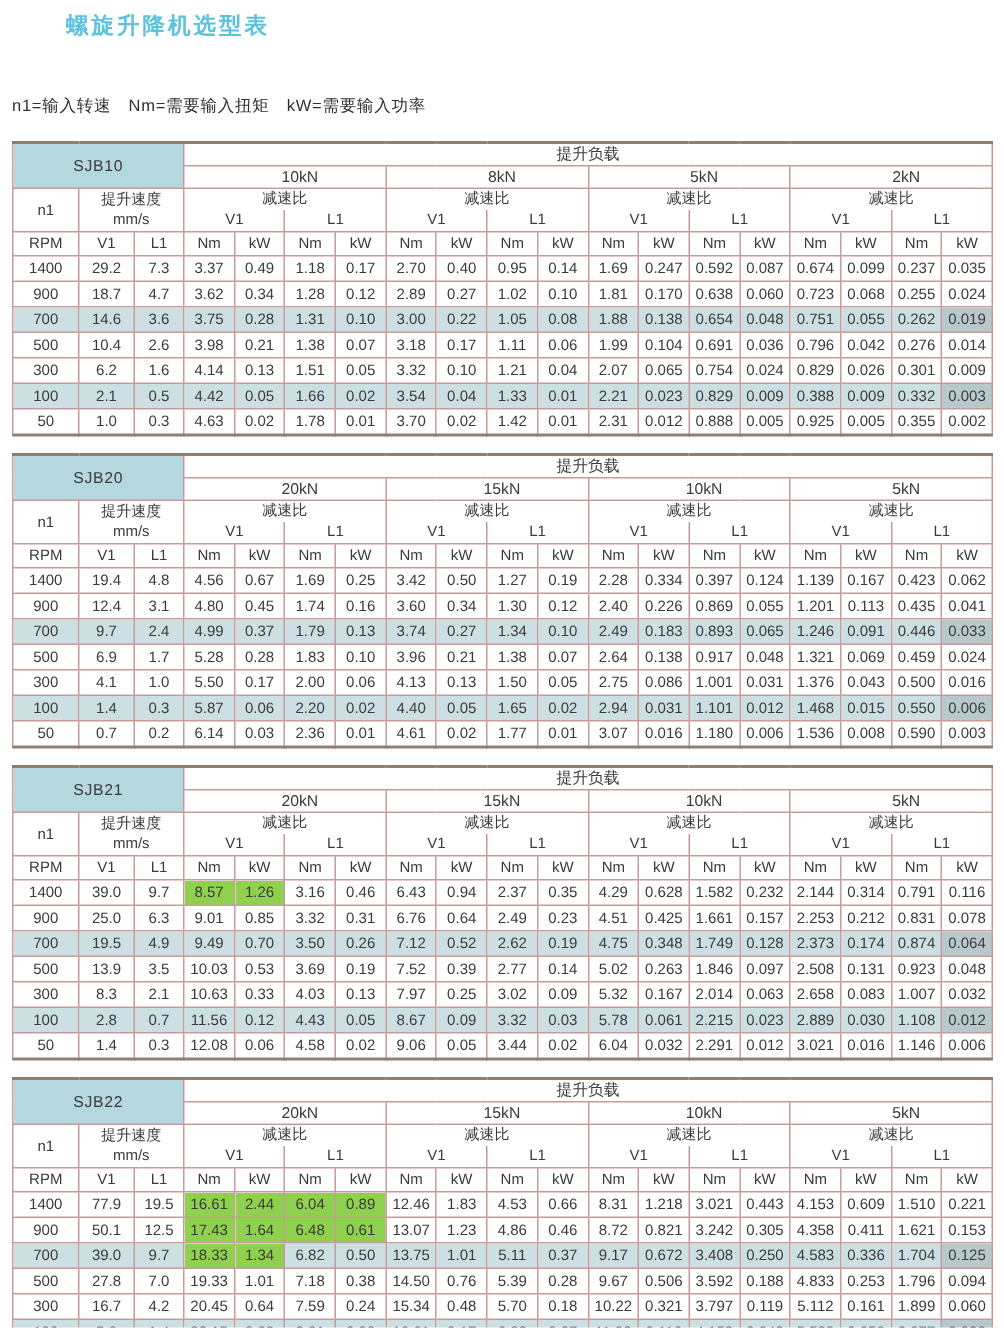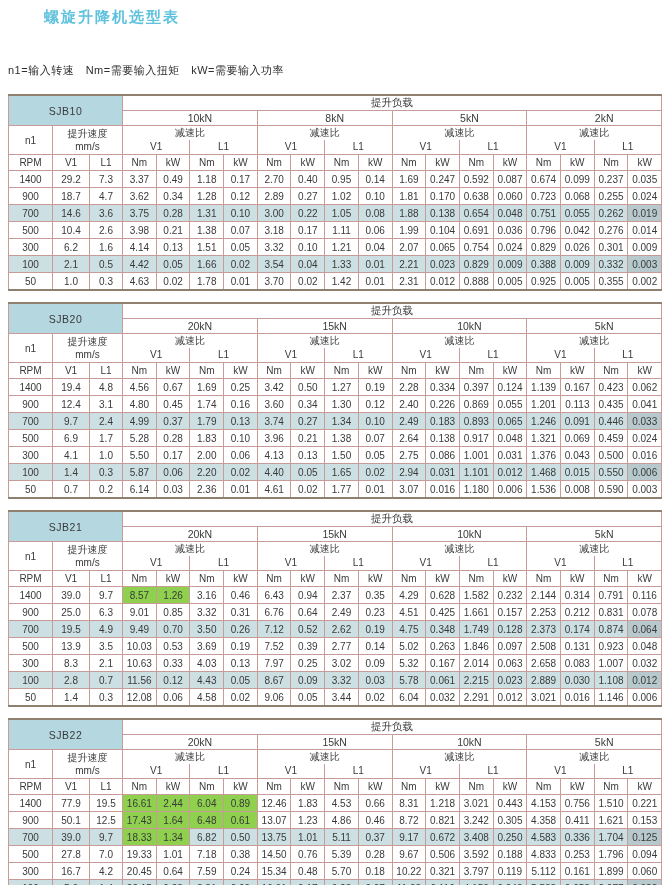--- a/index.html
+++ b/index.html
@@ -881,21 +881,21 @@
             <td class="green">0.89</td>
             <td class="">12.46</td>
             <td class="">1.83</td>
             <td class="">4.53</td>
             <td class="">0.66</td>
             <td class="">8.31</td>
             <td class="">1.218</td>
             <td class="">3.021</td>
             <td class="">0.443</td>
             <td class="">4.153</td>
-            <td class="">0.756</td>
+            <td class="">0.609</td>
             <td class="">1.510</td>
             <td class="">0.221</td>
           </tr>
           <tr>
             <td class="">900</td>
             <td class="">50.1</td>
             <td class="">12.5</td>
             <td class="green">17.43</td>
             <td class="green">1.64</td>
             <td class="green">6.48</td>

